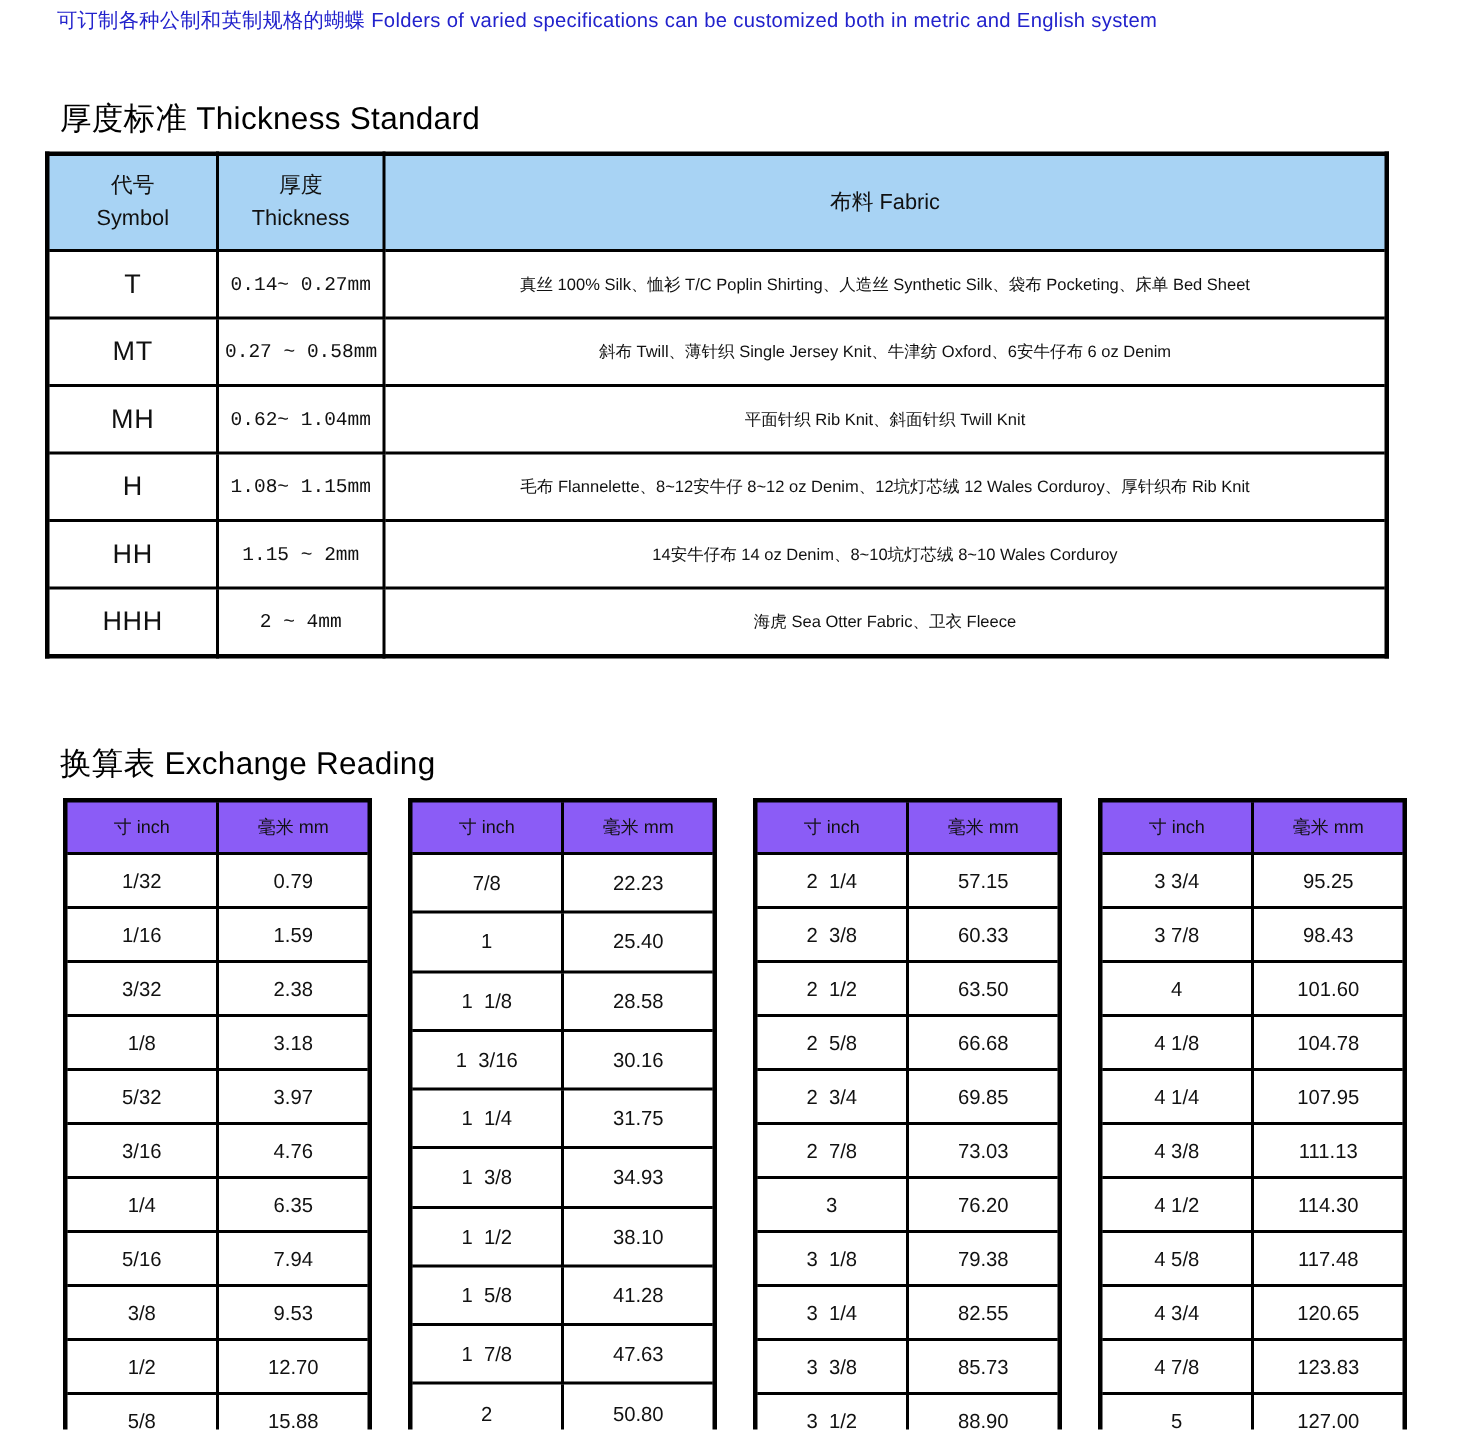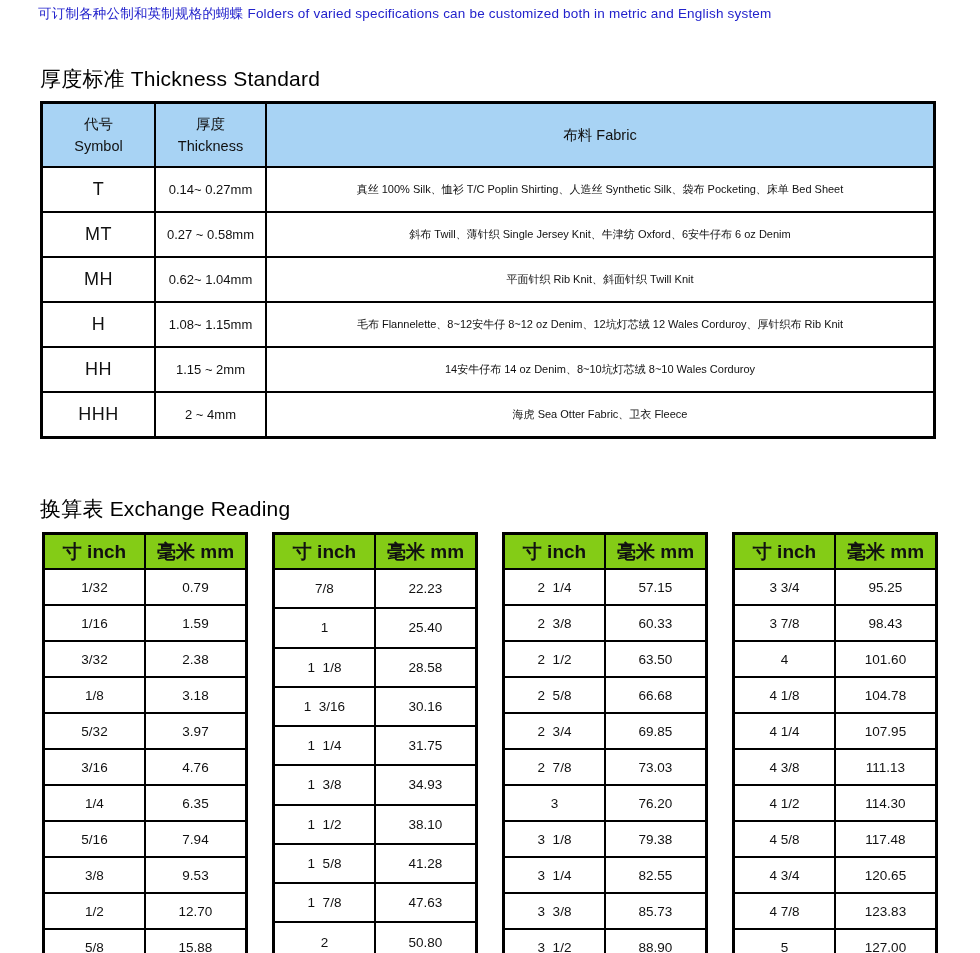--- a/index.html
+++ b/index.html
@@ -19,21 +19,21 @@
     font-size:21px;
     font-weight:normal;
     color:#000000;
     letter-spacing:0.2px;
   }
   h2.exchange-title{margin-top:56px;}
 
   
   table{border-collapse:collapse;}
   .thickness-table{
-    margin-left:40px;
+    margin-left:30px;
     width:896px;
     table-layout:fixed;
     border:3px solid #000;
   }
   .thickness-table th,.thickness-table td{
     border:2px solid #000;
     text-align:center;
     vertical-align:middle;
     padding:0 4px;
   }
@@ -41,45 +41,45 @@
     background:#a8d3f4;
     height:62px;
     font-size:14.5px;
     font-weight:normal;
     line-height:1.55;
   }
   .thickness-table td{height:43px;}
   .col-symbol{width:103px;}
   .col-thickness{width:101px;}
   td.sym{font-size:18px;letter-spacing:0.5px;}
-  td.thk{font-size:13px;white-space:pre;}
+  td.thk{font-size:13px;white-space:pre;font-family:Liberation Mono, monospace;}
   td.fab{font-size:11px;}
 
   
   .exchange-row{
     display:flex;
     gap:24px;
     margin:9px 0 0 42px;
   }
   .exchange-table{
     width:206px;
     table-layout:fixed;
     border:3px solid #000;
   }
   .exchange-table th,.exchange-table td{
     border:2px solid #000;
     text-align:center;
     vertical-align:middle;
     white-space:pre;
   }
   .exchange-table th{
-    background:#84cc16;
+    background:#8b5cf6;
     height:31px;
-    font-size:19px;
-    font-weight:bold;
+    font-size:12px;
+    font-weight:normal;
     width:50%;
   }
   .exchange-table td{
     height:32px;
     font-size:13.5px;
   }
 </style>
 </head>
 <body>
 

